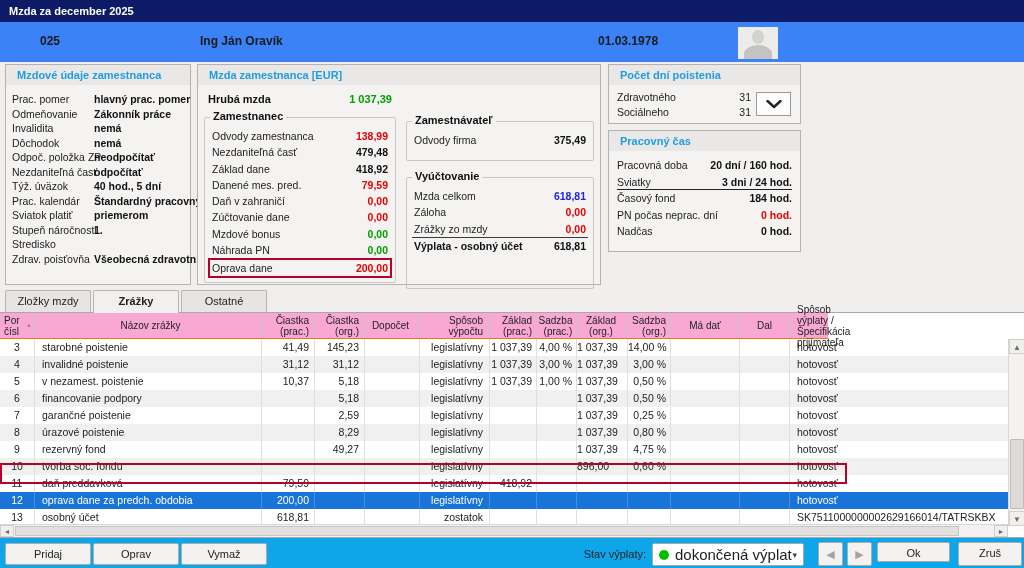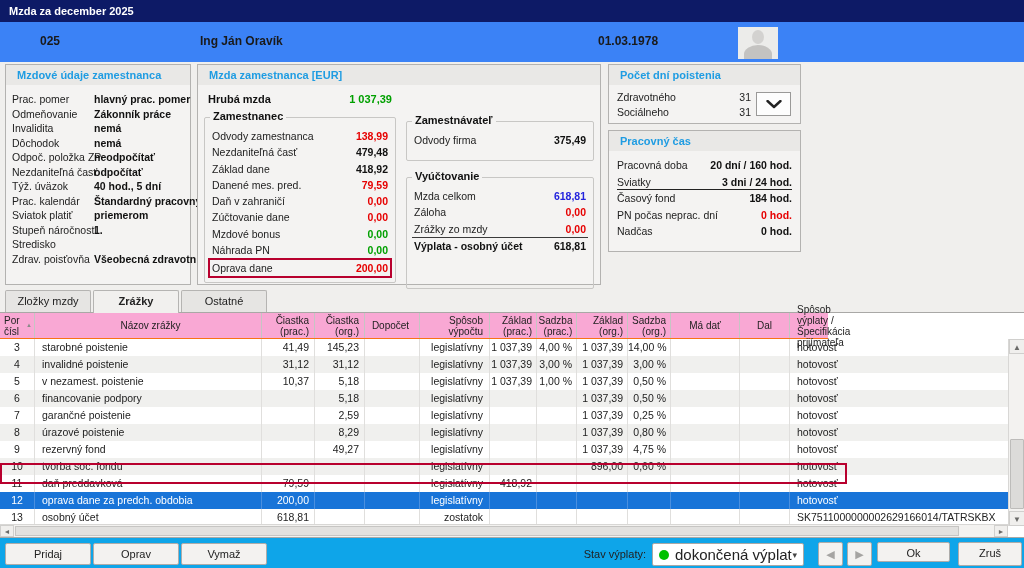--- a/index.html
+++ b/index.html
@@ -95,21 +95,21 @@
   .trow.selected .td { color:#ffffff; border-right-color:#4a8fdf; }
   
   .th:nth-child(1), .td:nth-child(1) { width:35px; flex:none; text-align:center; }
   .th:nth-child(2), .td:nth-child(2) { width:227px; flex:none; text-align:left; padding-left:7px; }
   .th:nth-child(3), .td:nth-child(3) { width:53px; flex:none; text-align:right; padding-right:5px; }
   .th:nth-child(4), .td:nth-child(4) { width:50px; flex:none; text-align:right; padding-right:5px; }
   .th:nth-child(5), .td:nth-child(5) { width:55px; flex:none; text-align:right; padding-right:5px; }
   .th:nth-child(6), .td:nth-child(6) { width:70px; flex:none; text-align:right; padding-right:6px; }
   .th:nth-child(7), .td:nth-child(7) { width:47px; flex:none; text-align:right; padding-right:4px; }
   .th:nth-child(8), .td:nth-child(8) { width:40px; flex:none; text-align:right; padding-right:4px; }
-  .th:nth-child(9), .td:nth-child(9) { width:51px; flex:none; text-align:right; padding-right:4px; }
+  .th:nth-child(9), .td:nth-child(9) { width:51px; flex:none; padding-right:4px; }
   .th:nth-child(10), .td:nth-child(10){ width:43px; flex:none; text-align:right; padding-right:4px; }
   .th:nth-child(11), .td:nth-child(11){ width:69px; flex:none; text-align:center; }
   .th:nth-child(12), .td:nth-child(12){ width:50px; flex:none; text-align:center; }
   .th:nth-child(13), .td:nth-child(13){ flex:1; text-align:left; padding-left:7px; border-right:none; }
   .th:nth-child(1) { justify-content:flex-start; padding-left:4px; text-align:left; }
   .sort-icon { position:absolute; left:26px; top:322px; font-size:6px; color:#8a8a88; z-index:3; }
   .sel-outline { position:absolute; left:0px; top:150px; width:847px; height:21px;
                  border:2px solid #b8002e; z-index:4; pointer-events:none; }
 
   

